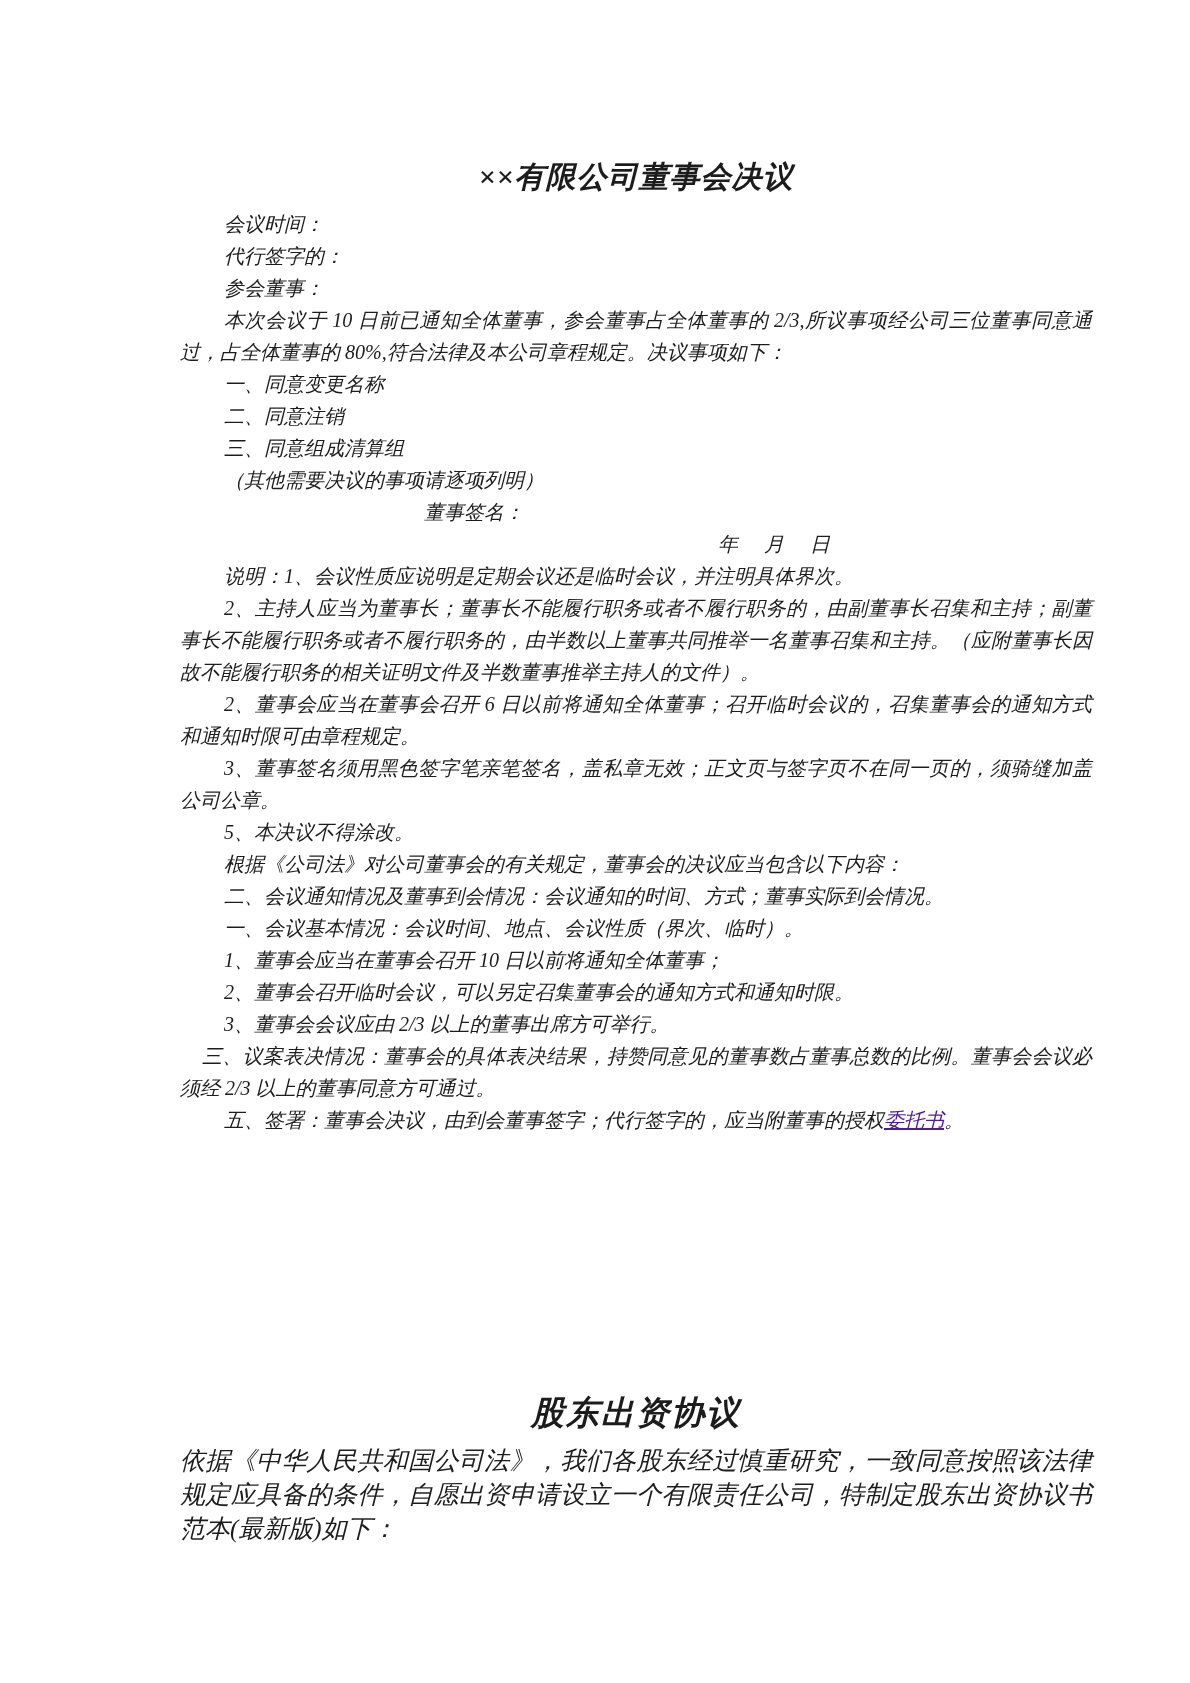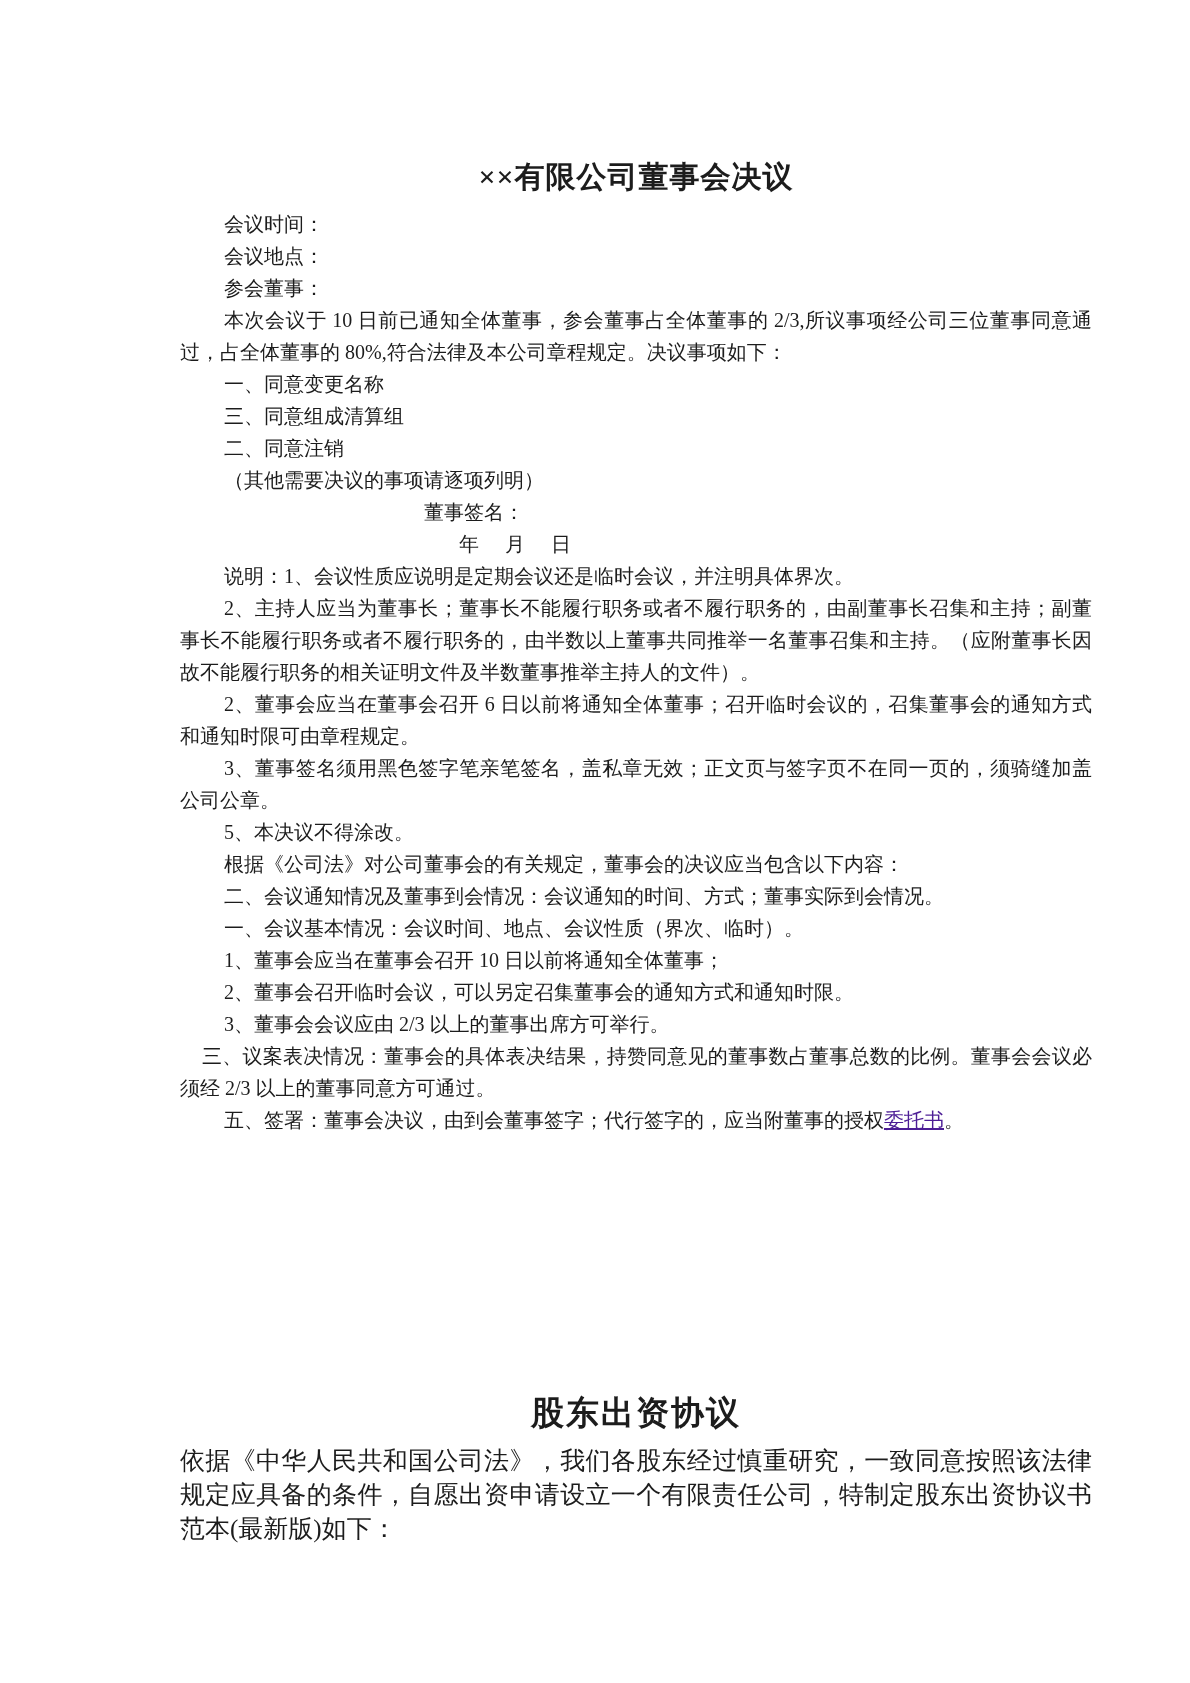--- a/index.html
+++ b/index.html
@@ -12,20 +12,21 @@
     width: 1190px;
     height: 1683px;
     background: #ffffff;
     overflow: hidden;
     font-family: "Liberation Serif", "DejaVu Serif", serif;
     color: #1c1c1c;
   }
   .content {
     padding-left: 180px;
     padding-right: 98px;
+    font-style: italic;
   }
   h1.doc-title {
     margin: 0;
     padding-top: 157px;
     font-size: 30px;
     line-height: 40px;
     font-weight: bold;
     text-align: center;
     letter-spacing: 1px;
   }
@@ -34,21 +35,21 @@
   }
   .doc1-body p {
     margin: 0;
     font-size: 20px;
     line-height: 32px;
     text-align: justify;
   }
   .doc1-body p.indent2 { text-indent: 44px; }
   .doc1-body p.indent1 { text-indent: 22px; }
   .doc1-body p.sign   { padding-left: 244px; text-align: left; }
-  .doc1-body p.date   { padding-left: 279px; text-align: left; letter-spacing: 3px; }
+  .doc1-body p.date   { padding-left: 279px; text-align: center; letter-spacing: 3px; }
   a.doclink {
     color: #4c1d95;
     text-decoration: underline;
     cursor: pointer;
   }
   .section-gap { height: 246px; }
   h2.doc-title2 {
     margin: 8px;
     font-size: 33px;
     line-height: 46px;
@@ -65,26 +66,26 @@
 </style>
 </head>
 <body>
 
 <div class="page">
   <div class="content">
     <h1 class="doc-title">××有限公司董事会决议</h1>
 
     <div class="doc1-body">
         <p class="indent2">会议时间：</p>
-        <p class="indent2">会议地点：</p>
+        <p class="indent2">代行签字的：</p>
         <p class="indent2">参会董事：</p>
         <p class="indent2">本次会议于 10 日前已通知全体董事，参会董事占全体董事的 2/3,所议事项经公司三位董事同意通过，占全体董事的 80%,符合法律及本公司章程规定。决议事项如下：</p>
         <p class="indent2">一、同意变更名称</p>
+        <p class="indent2">二、同意注销</p>
         <p class="indent2">三、同意组成清算组</p>
-        <p class="indent2">二、同意注销</p>
         <p class="indent2">（其他需要决议的事项请逐项列明）</p>
         <p class="sign">董事签名：</p>
         <p class="date">年　月　日</p>
         <p class="indent2">说明：1、会议性质应说明是定期会议还是临时会议，并注明具体界次。</p>
         <p class="indent2">2、主持人应当为董事长；董事长不能履行职务或者不履行职务的，由副董事长召集和主持；副董事长不能履行职务或者不履行职务的，由半数以上董事共同推举一名董事召集和主持。（应附董事长因故不能履行职务的相关证明文件及半数董事推举主持人的文件）。</p>
         <p class="indent2">2、董事会应当在董事会召开 6 日以前将通知全体董事；召开临时会议的，召集董事会的通知方式和通知时限可由章程规定。</p>
         <p class="indent2">3、董事签名须用黑色签字笔亲笔签名，盖私章无效；正文页与签字页不在同一页的，须骑缝加盖公司公章。</p>
         <p class="indent2">5、本决议不得涂改。</p>
         <p class="indent2">根据《公司法》对公司董事会的有关规定，董事会的决议应当包含以下内容：</p>
         <p class="indent2">二、会议通知情况及董事到会情况：会议通知的时间、方式；董事实际到会情况。</p>

